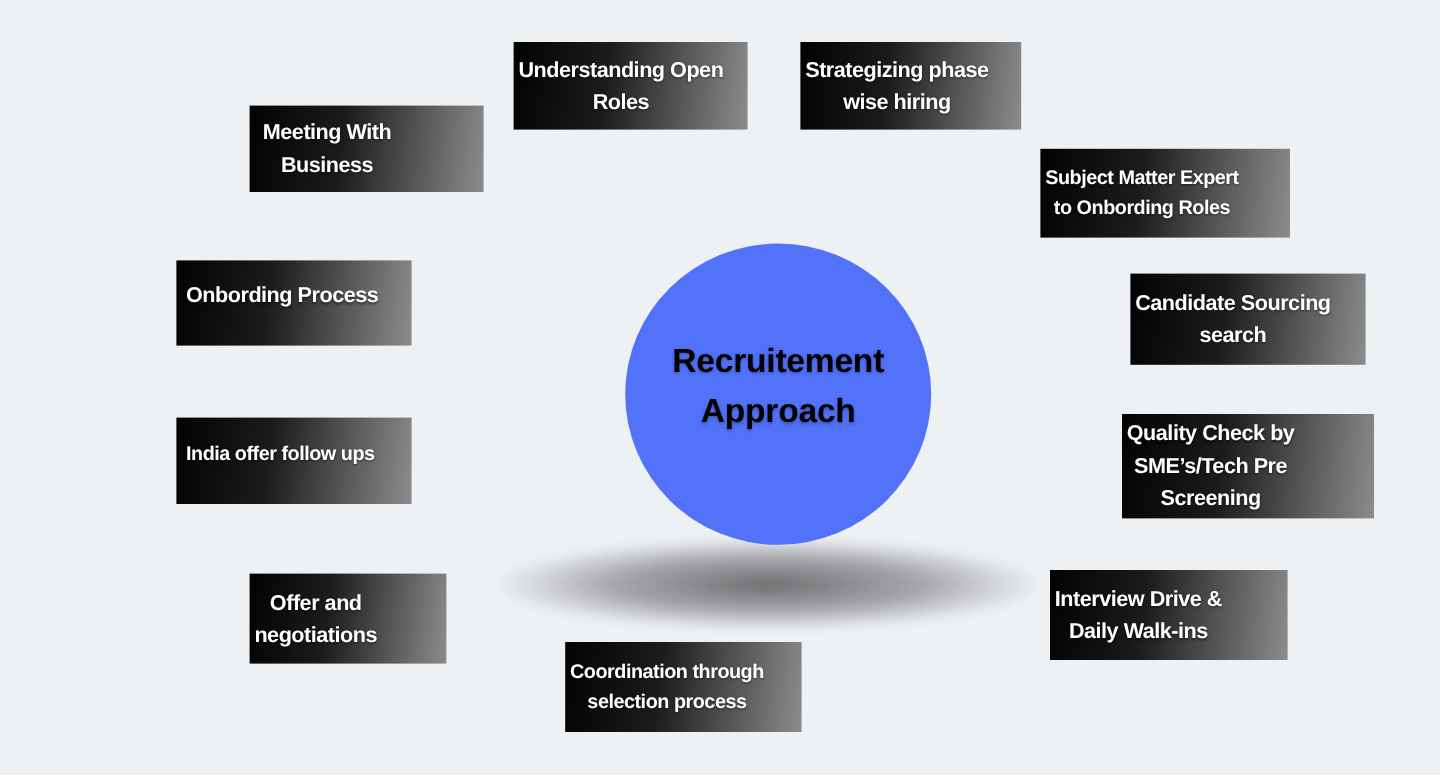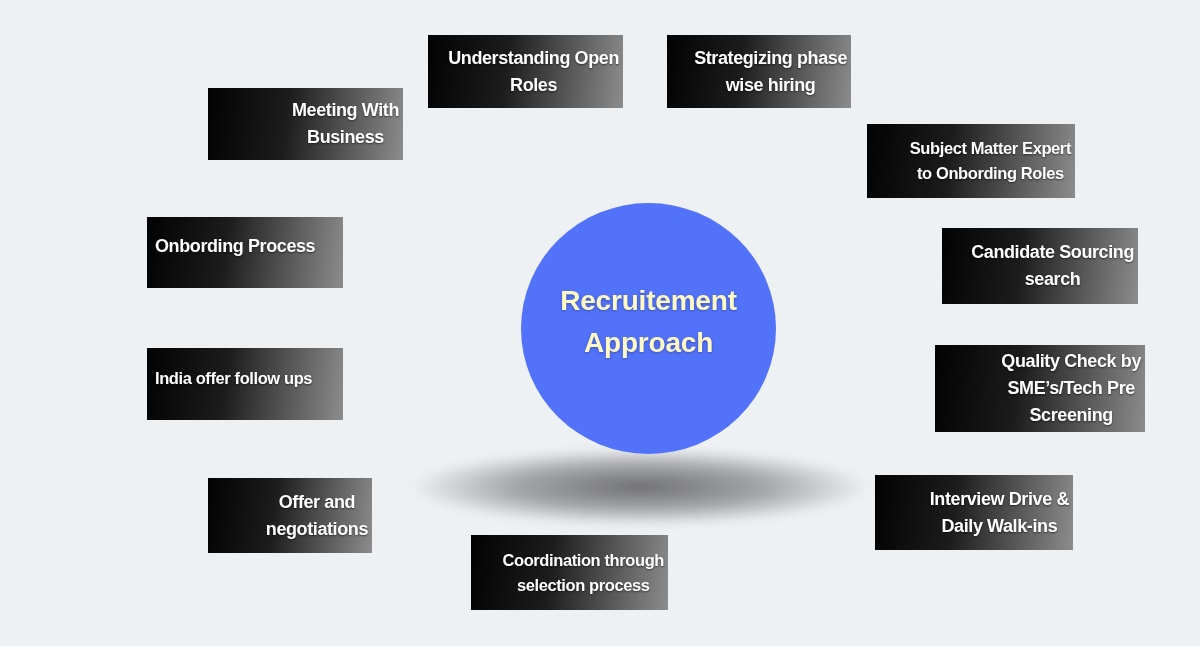--- a/index.html
+++ b/index.html
@@ -15,21 +15,21 @@
     width: 1200px;
     height: 650px;
     background: #eef1f4;
   }
   
   .box {
     position: absolute;
     background: linear-gradient(97deg, #020202 0%, #1c1c1c 40%, #8c8c8c 100%);
     display: flex;
     align-items: center;
-    justify-content: flex-end;
+    justify-content: flex-start;
     text-align: center;
     box-sizing: border-box;
     padding: 4px;
   }
   .box-label {
     color: #ffffff;
     font-weight: bold;
     font-size: 18px;
     line-height: 1.5;
     letter-spacing: -0.4px;
@@ -73,21 +73,21 @@
     left: 521px; top: 203px;
     width: 255px; height: 251px;
     border-radius: 50%;
     background: #5272fa;
     display: flex;
     align-items: center;
     justify-content: center;
     z-index: 2;
   }
   .center-title {
-    color: #fef9c3;
+    color: #000000;
     font-weight: bold;
     font-size: 28px;
     line-height: 1.5;
     text-align: center;
     white-space: pre-line;
     letter-spacing: -0.2px;
     text-shadow: 0 1px 3px rgba(0,0,0,0.28);
     margin-top: -14px;
   }
   .bottom-strip {

